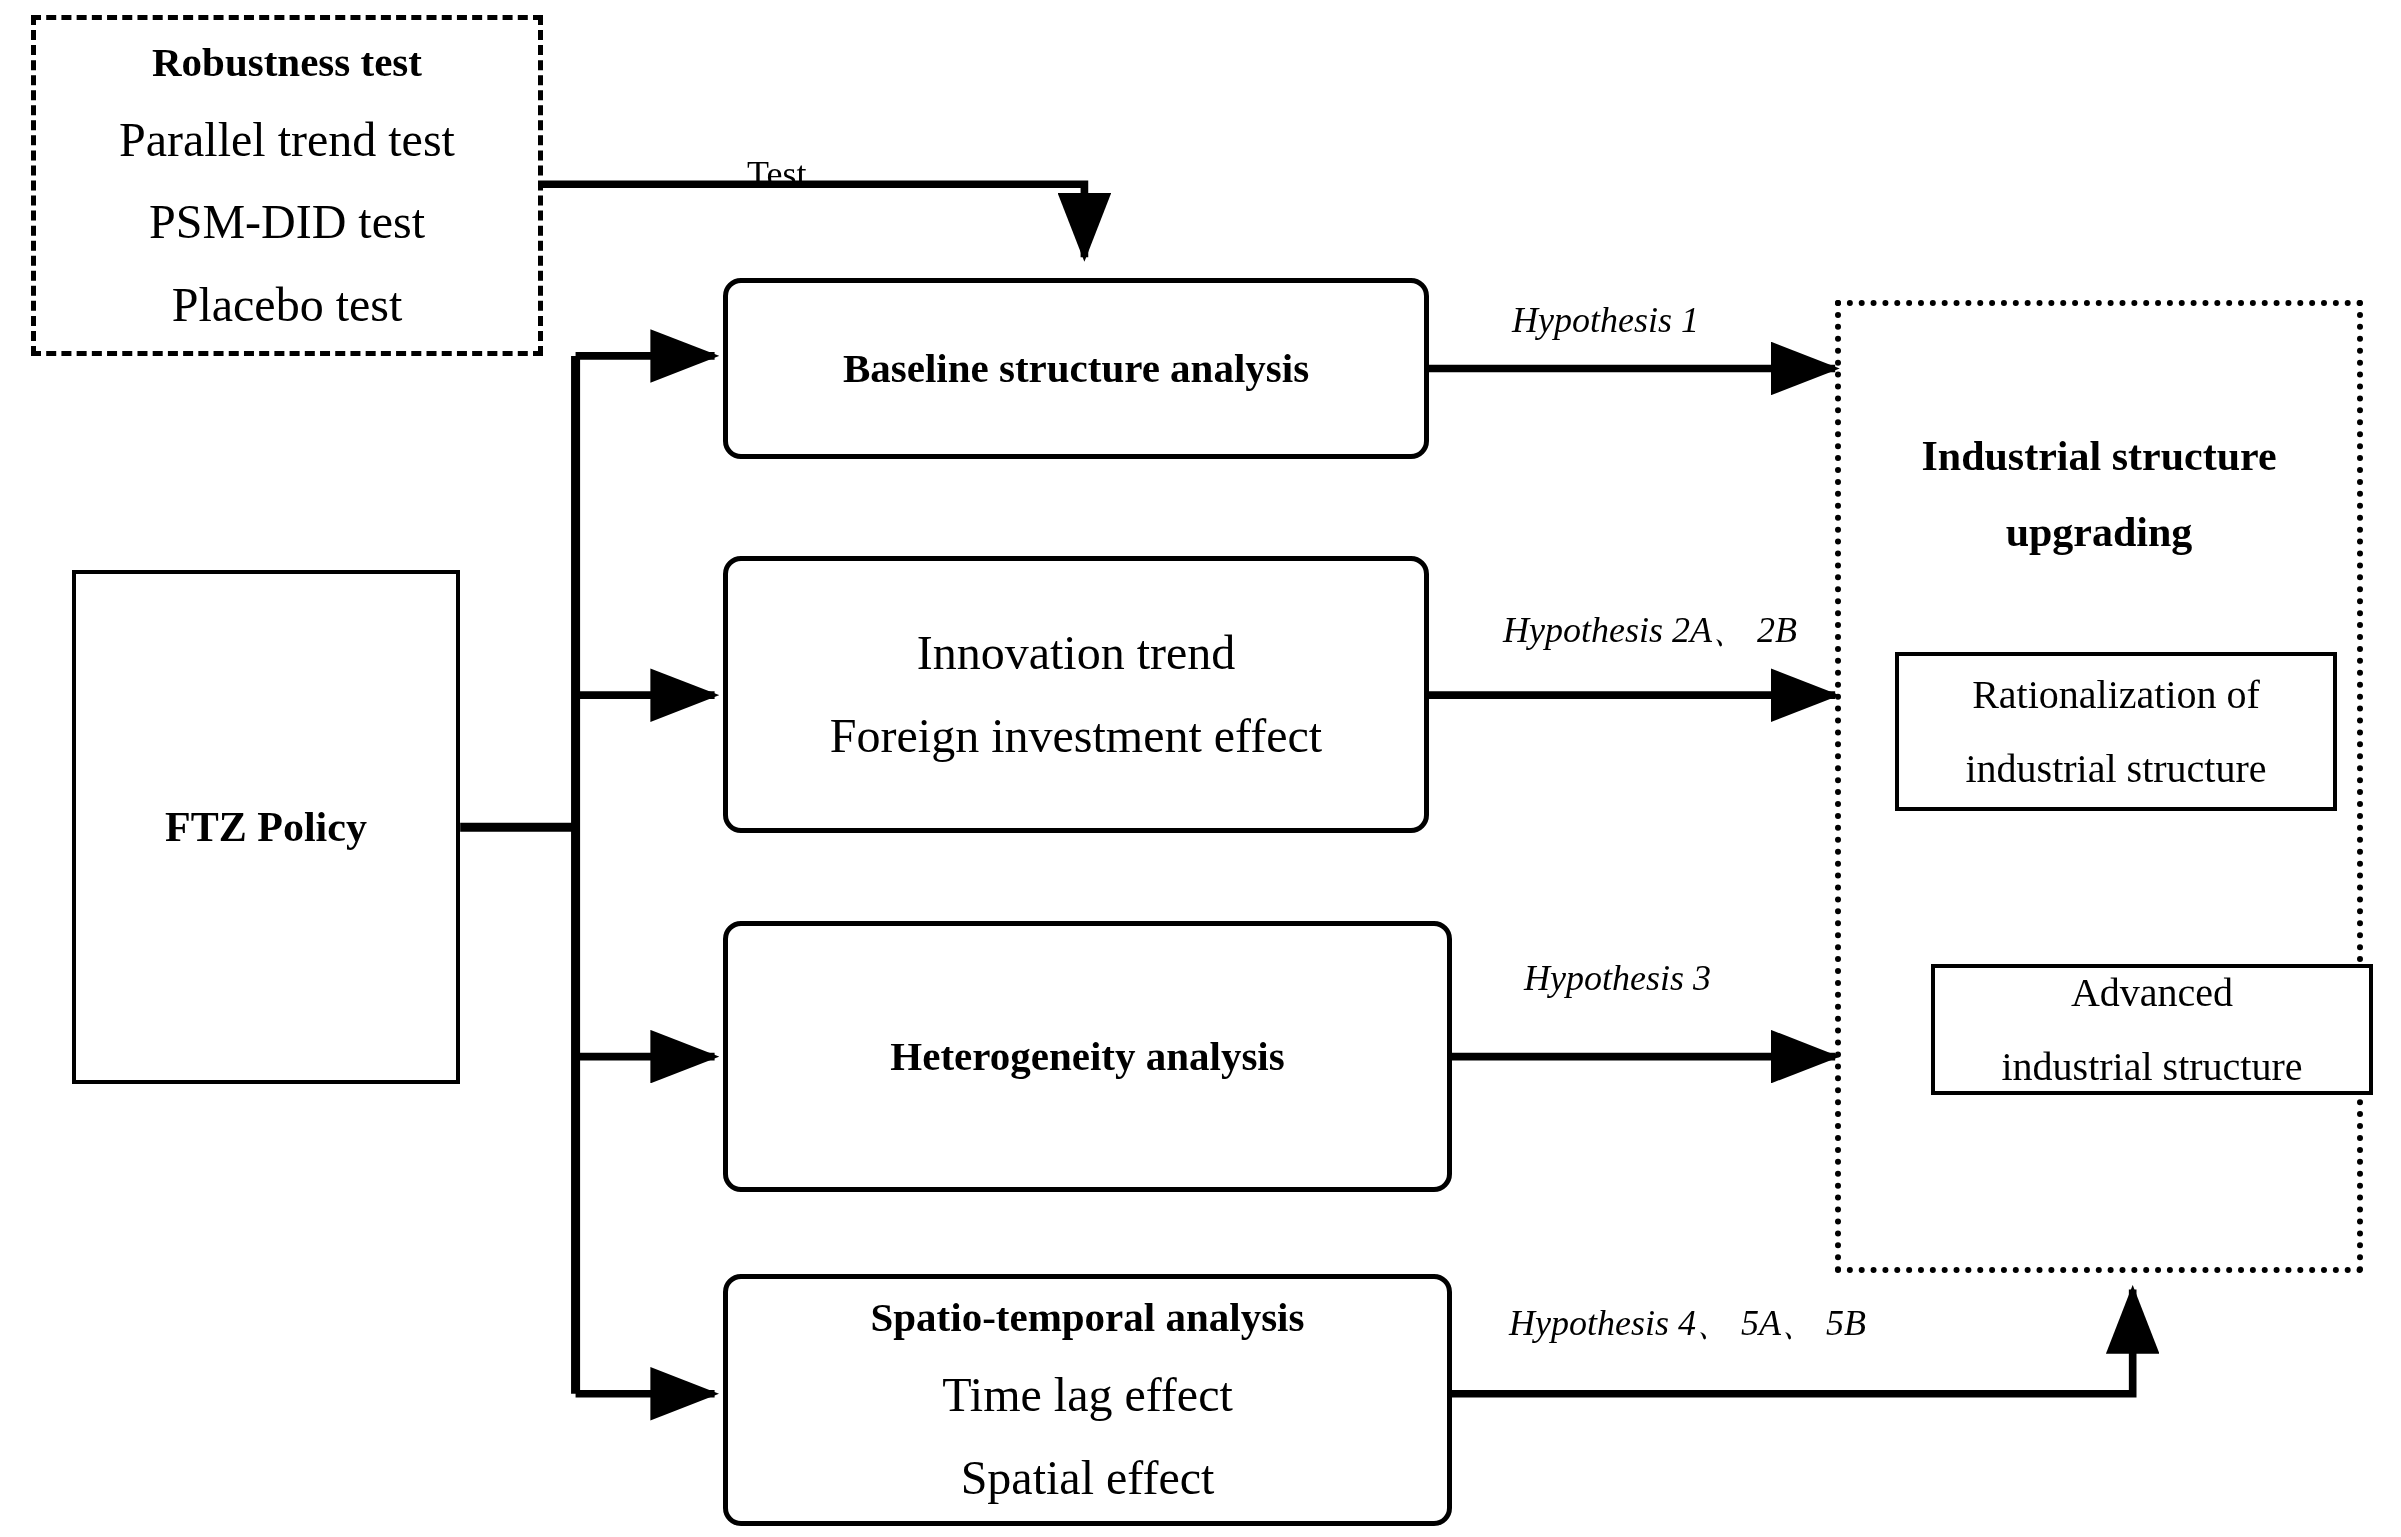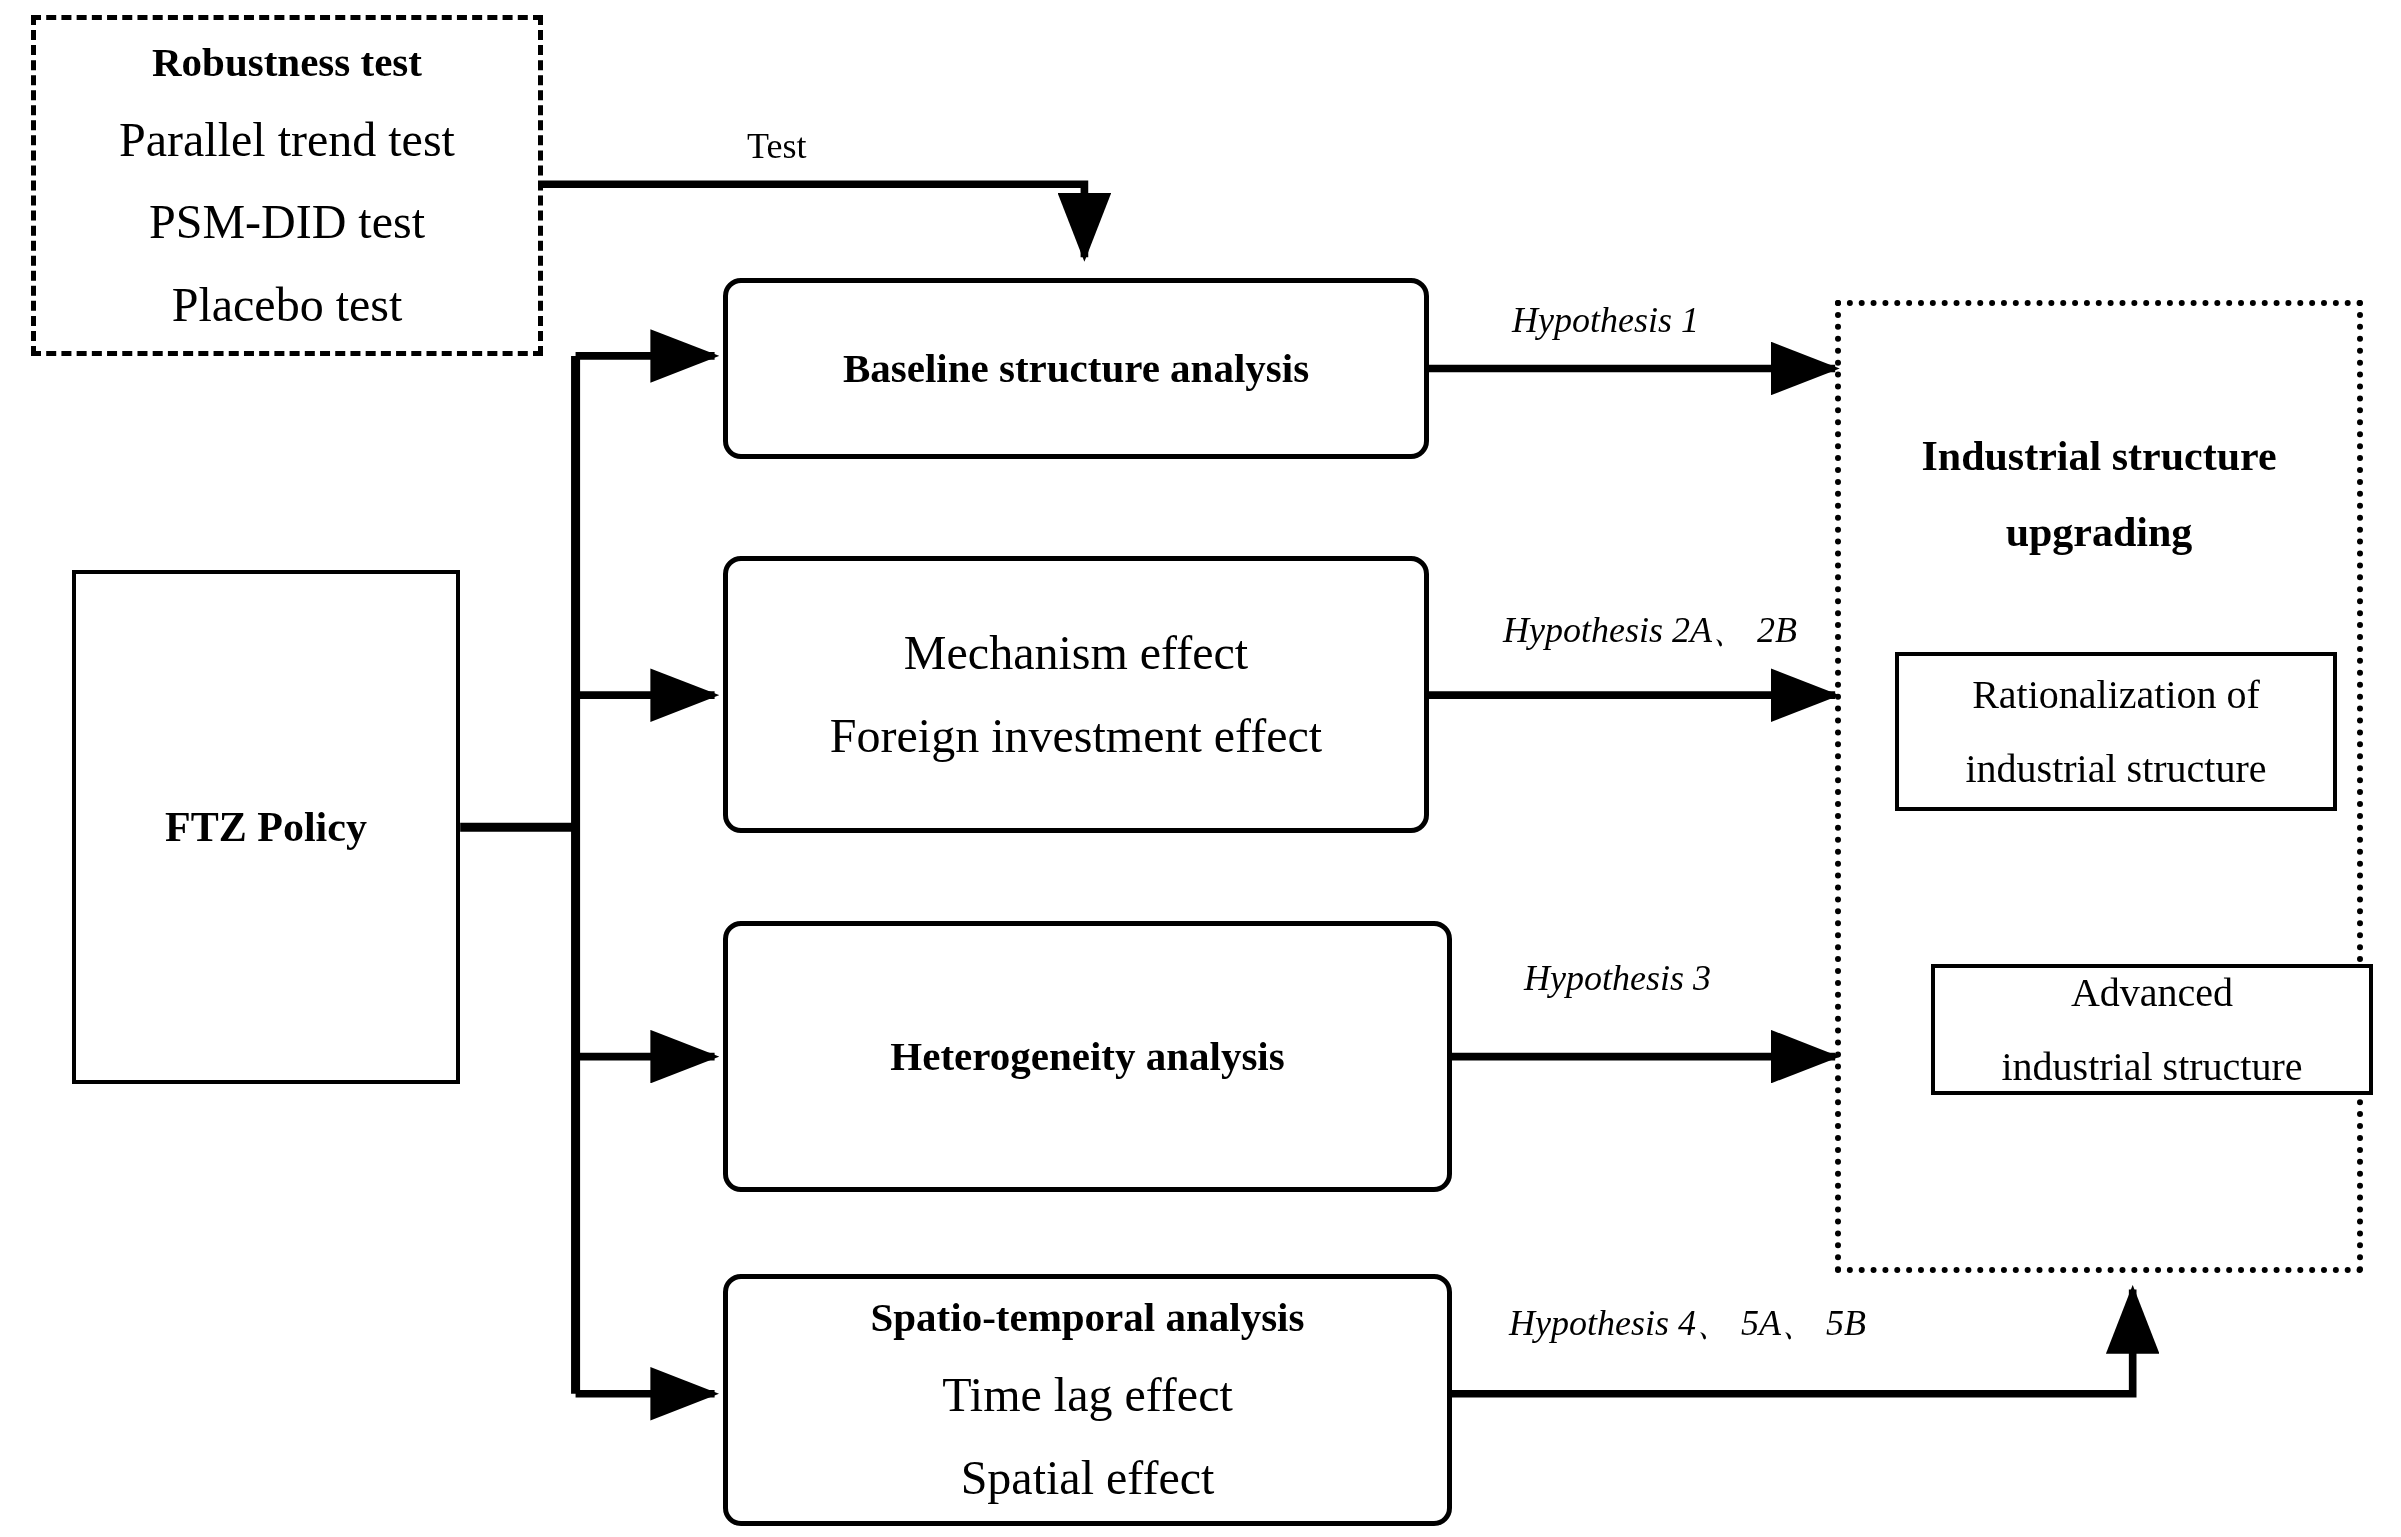--- a/index.html
+++ b/index.html
@@ -76,20 +76,21 @@
     position: absolute;
     color: #000;
     font-style: italic;
     font-size: 36px;
     white-space: nowrap;
     font-family: "Liberation Serif", "DejaVu Serif", serif;
   }
   .edge-label.plain {
     font-style: normal;
     font-size: 36px;
+    margin-top: 28px;
   }
 </style>
 </head>
 <body>
 
 <div id="canvas">
 
   <svg class="layer" viewBox="0 0 3454 2211">
     <defs>
       <marker id="arrowhead" markerWidth="9" markerHeight="7" refX="8.4" refY="3.5" orient="auto" markerUnits="strokeWidth">
@@ -150,21 +151,21 @@
 
   <div class="node solid-box" style="left:72px; top:570px; width:388px; height:514px;">
     <div class="title-bold-lg">FTZ Policy</div>
   </div>
 
   <div class="node rounded-box" style="left:723px; top:278px; width:706px; height:181px;">
     <div class="title-bold">Baseline structure analysis</div>
   </div>
 
   <div class="node rounded-box" style="left:723px; top:556px; width:706px; height:277px;">
-    <div class="sub-reg">Mechanism effect</div>
+    <div class="sub-reg">Innovation trend</div>
     <div class="sub-reg">Foreign investment effect</div>
   </div>
 
   <div class="node rounded-box" style="left:723px; top:921px; width:729px; height:271px;">
     <div class="title-bold">Heterogeneity analysis</div>
   </div>
 
   <div class="node rounded-box" style="left:723px; top:1274px; width:729px; height:252px;">
     <div class="title-bold">Spatio-temporal analysis</div>
     <div class="sub-reg">Time lag effect</div>

